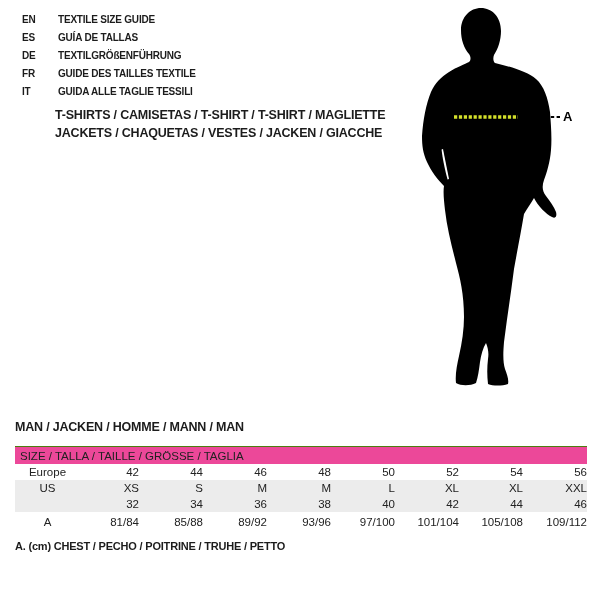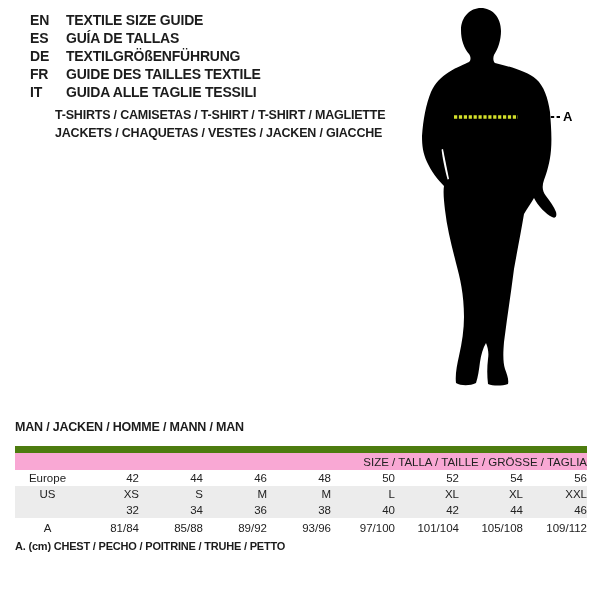--- a/index.html
+++ b/index.html
@@ -9,23 +9,23 @@
     height: 600px;
     background: #ffffff;
     font-family: "Liberation Sans", sans-serif;
     color: #1c1c1c;
     overflow: hidden;
   }
   
   .lang-list {
     position: absolute;
     top: 11px;
-    left: 30px;
-    font-weight: 700;
-    font-size: 14px;
+    left: 22px;
+    font-weight: 700;
+    font-size: 10px;
     line-height: 18px;
     letter-spacing: -0.2px;
   }
   .lang-row { display: flex; }
   .lang-code { width: 36px; flex: 0 0 36px; }
   
   .categories {
     position: absolute;
     top: 106px;
     left: 15px;
@@ -68,24 +68,24 @@
   .size-table td {
     padding: 1px 0 2px 0;
     text-align: right;
     vertical-align: middle;
     height: 13px;
     overflow: hidden;
     white-space: nowrap;
   }
   .size-table td.lbl { text-align: center; padding-left: 5px; }
   .size-table tr.thead td {
-    background: #f9a8d4;
-    text-align: right;
+    background: #ec4899;
+    text-align: left;
     padding: 2px 0 2px 5px;
-    border-top: 7px solid #4d7c0f;
+    border-top: 1px solid #4d7c0f;
   }
   .size-table tr.band td { background: #ececec; }
   .size-table tr.row-a td { padding-top: 3px; }
   
   .footnote {
     position: absolute;
     left: 15px;
     top: 540px;
     font-weight: 700;
     font-size: 11px;

